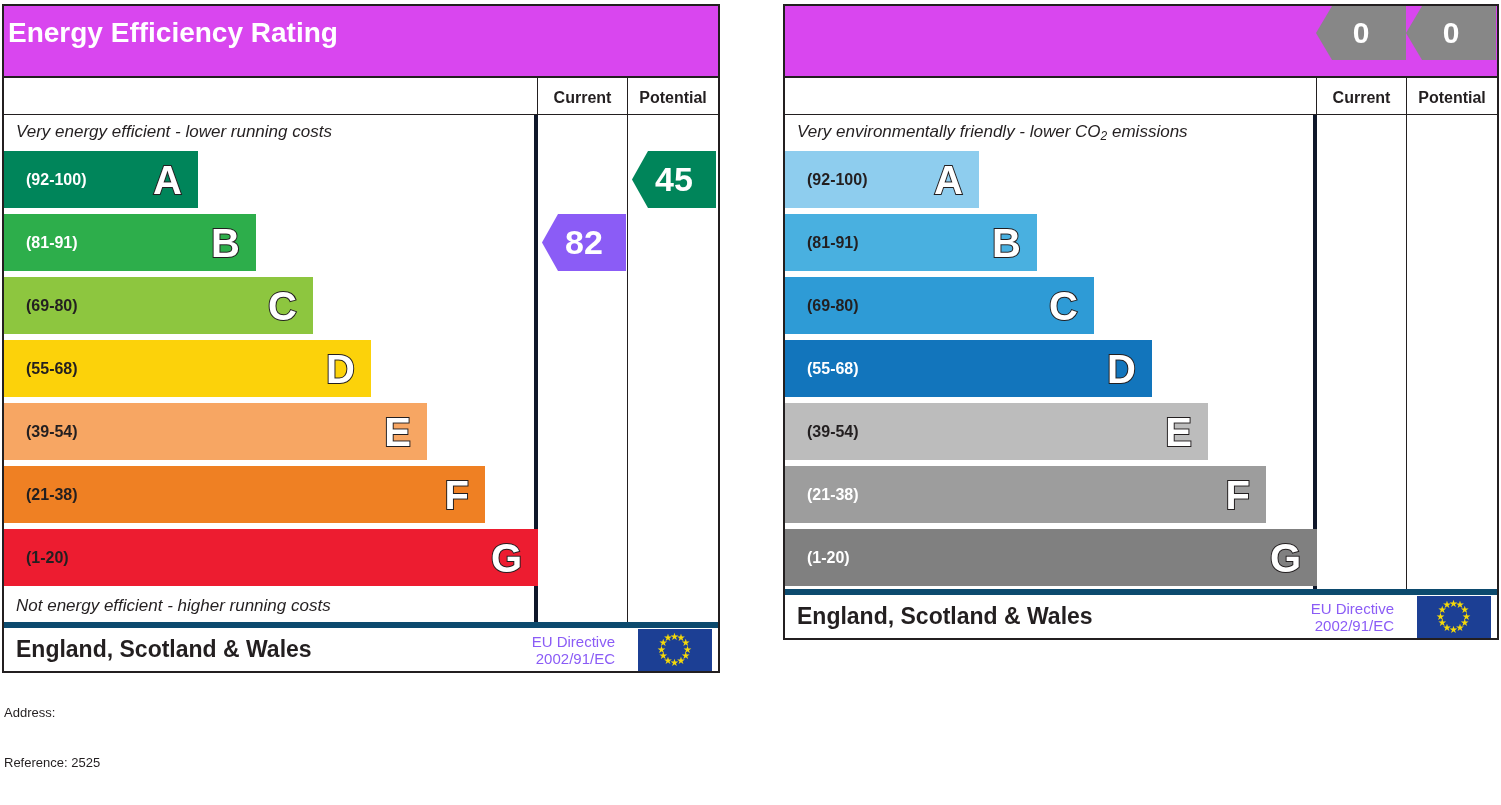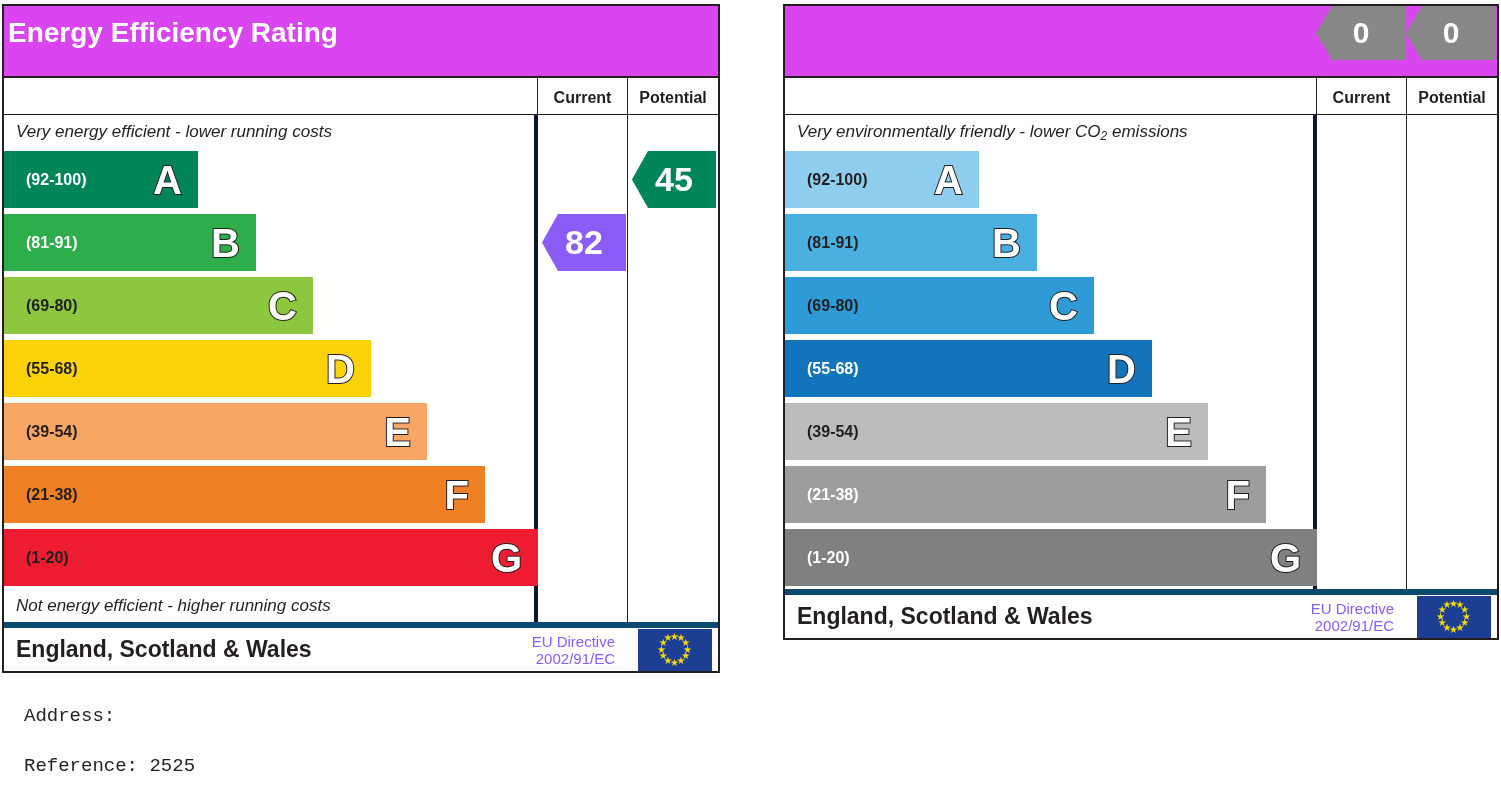--- a/index.html
+++ b/index.html
@@ -179,24 +179,23 @@
   .eu-flag span {
     position: absolute;
     color: #f5d908;
     font-size: 10px;
     line-height: 10px;
   }
 
   
   .meta {
     position: absolute;
-    left: 24px;
-    font-size: 19px;
+    left: 4px;
+    font-size: 13px;
     color: #231f20;
-    font-family: Liberation Mono, monospace;
   }
   #meta-address   { top: 705px; }
   #meta-reference { top: 755px; }
 </style>
 </head>
 <body>
 
 <div class="page">
 
   <div class="panel" id="epc-panel">

